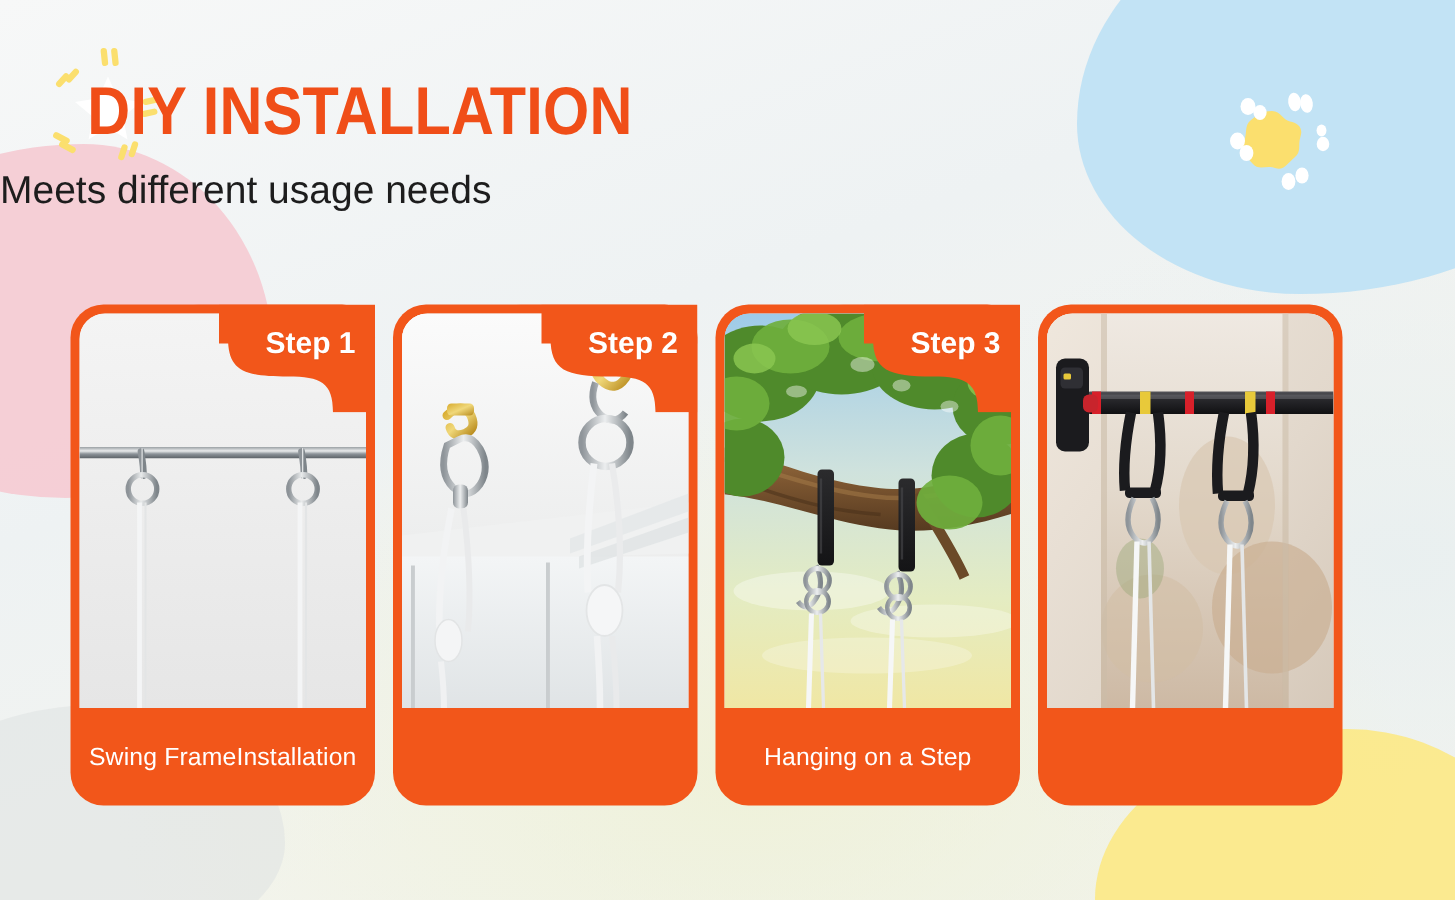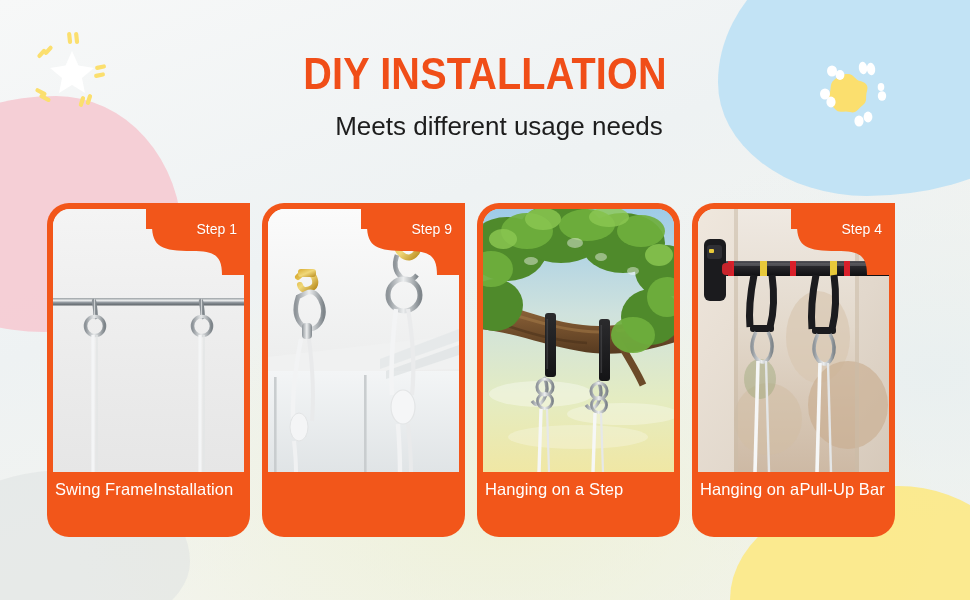--- a/index.html
+++ b/index.html
@@ -44,65 +44,65 @@
     border-radius:52% 48% 54% 46% / 50% 54% 46% 50%;
   }
 
   
   .sparkle{position:absolute;pointer-events:none;}
 
   #sparkle-left{left:24px;top:24px;width:96px;height:96px;}
   #sparkle-right{right:72px;top:44px;width:100px;height:100px;}
 
   
-  #header{position:absolute;left:0;top:0;width:970px;text-align:center;}
+  #header{position:absolute;left:0;top:0;width:970px;}
   #title{
     margin:0;padding-top:50px;
     font-size:45px;line-height:48px;
     font-weight:bold;letter-spacing:.2px;
     color:#f04e18;
     font-family:"Liberation Sans Narrow","Liberation Sans",sans-serif;
     transform:scaleX(.88);
   }
   #subtitle{
     margin:0;padding-top:14px;
-    font-size:26px;line-height:28px;color:#1d1d1d;font-weight:400;padding-left:28px;
+    font-size:26px;line-height:28px;color:#1d1d1d;font-weight:400;
   }
 
   
   #cards{position:absolute;left:47px;top:203px;width:876px;height:340px;}
   .card{
     position:absolute;top:0;width:203px;height:334px;
     background:#f2561a;
     border-radius:22px;
     box-sizing:border-box;
   }
   .card-photo{
     position:absolute;left:6px;top:6px;right:6px;height:263px;
     border-radius:17px 17px 0 0;
     overflow:hidden;
     background:#eceeee;
   }
   .photo-inner{position:absolute;left:0;top:0;width:100%;height:100%;}
 
   .card-caption{
-    position:absolute;left:0;right:0;bottom:16px;height:63px;
-    display:flex;align-items:center;
+    position:absolute;left:0;right:0;bottom:0;height:63px;
+    display:flex;align-items:center;justify-content:center;
     color:#fff;font-size:16.5px;line-height:21px;text-align:center;
     padding:0 8px;box-sizing:border-box;
     letter-spacing:.1px;
   }
   .card-caption.two-line{font-size:16.5px;}
 
   
   .badge-wrap{position:absolute;right:0;top:0;width:124px;height:72px;overflow:hidden;}
   .badge-svg{display:block;}
   .badge-label{
     position:absolute;right:13px;top:14px;
-    color:#ffffff;font-size:14px;font-weight:normal;line-height:24px;
+    color:#ffffff;font-size:20px;font-weight:bold;line-height:24px;
     text-shadow:0 1px 0 rgba(160,50,10,.18);
     white-space:nowrap;
   }
 
   
   .ph1{background:linear-gradient(180deg,#f4f4f4 0%,#ececec 55%,#e6e6e6 100%);}
   .ph2{background:linear-gradient(175deg,#f6f6f6 0%,#efefef 48%,#e9eaea 100%);}
   .ph3{background:linear-gradient(180deg,#8fc3e8 0%,#bcd9e3 28%,#dce8c8 62%,#efe6a8 100%);}
   .ph4{background:linear-gradient(120deg,#efe7dd 0%,#e6ddd2 40%,#dccfc2 100%);}
 </style>
@@ -261,21 +261,21 @@
               <path d="M140 215 q3 28 3 48" stroke="#e9eaeb" stroke-width="4" fill="none"></path>
             </g>
           </svg>
         </div>
       </div>
       <div class="badge-wrap">
         <svg class="badge-svg" width="124" height="72" viewBox="0 0 124 72">
           <path d="M124 0 L124 72 L96 72 C96 52 88 48 66 48 C36 48 26 44 26 22 C26 6 18 0 0 0 Z" fill="#f2561a"></path>
           <rect x="20" y="0" width="104" height="26" fill="#f2561a"></rect>
         </svg>
-        <span class="badge-label">Step 9</span>
+        <span class="badge-label">Step 2</span>
       </div>
     </div>
 
     <div class="card" style="left:430px">
       <div class="card-photo">
         <div class="photo-inner ph3">
           <svg width="191" height="263" viewBox="0 0 191 263">
             <defs>
               <linearGradient id="sky3" x1="0" y1="0" x2="0" y2="1">
                 <stop offset="0%" stop-color="#9ecbe8"></stop>
@@ -352,20 +352,27 @@
               <rect x="117.5" y="116" width="1.6" height="48" fill="#4a4a4c" opacity=".6"></rect>
               <path d="M115 172 q6 12 0 22 q-6 10 -12 2" fill="none" stroke="url(#met3)" stroke-width="3.4"></path>
               <circle cx="116" cy="182" r="8" fill="none" stroke="url(#met3)" stroke-width="3.2"></circle>
               <circle cx="116" cy="196" r="7.5" fill="none" stroke="url(#met3)" stroke-width="3"></circle>
               <path d="M112 204 L110 263" stroke="#f6f7f7" stroke-width="3.4"></path>
               <path d="M118 204 L120 263" stroke="#e6e8e9" stroke-width="2.2"></path>
             </g>
           </svg>
         </div>
       </div>
+      <div class="badge-wrap">
+        <svg class="badge-svg" width="124" height="72" viewBox="0 0 124 72">
+          <path d="M124 0 L124 72 L96 72 C96 52 88 48 66 48 C36 48 26 44 26 22 C26 6 18 0 0 0 Z" fill="#f2561a"></path>
+          <rect x="20" y="0" width="104" height="26" fill="#f2561a"></rect>
+        </svg>
+        <span class="badge-label">Step 3</span>
+      </div>
       <div class="card-caption">Hanging on a Step</div>
     </div>
 
     <div class="card" style="left:645px">
       <div class="card-photo">
         <div class="photo-inner ph4">
           <svg width="191" height="263" viewBox="0 0 191 263">
             <defs>
               <linearGradient id="wall4" x1="0" y1="0" x2="1" y2="1">
                 <stop offset="0%" stop-color="#efe7dd"></stop>
@@ -426,28 +433,16 @@
               <path d="M118 66 q-6 30 -4 54" stroke="#1b1b1e" stroke-width="7" fill="none"></path>
               <path d="M136 66 q4 30 -2 54" stroke="#1b1b1e" stroke-width="7" fill="none"></path>
               <rect x="114" y="118" width="24" height="7" rx="3" fill="#1b1b1e"></rect>
               <path d="M120 125 q-8 16 0 26 q8 9 14 -2 q5 -11 -2 -24" fill="none" stroke="url(#met4)" stroke-width="3.6"></path>
               <path d="M122 154 L119 263" stroke="#f6f7f7" stroke-width="3.6"></path>
               <path d="M130 154 L133 263" stroke="#e4e6e7" stroke-width="2.4"></path>
             </g>
           </svg>
         </div>
       </div>
-      <div class="badge-wrap">
-        <svg class="badge-svg" width="124" height="72" viewBox="0 0 124 72">
-          <path d="M124 0 L124 72 L96 72 C96 52 88 48 66 48 C36 48 26 44 26 22 C26 6 18 0 0 0 Z" fill="#f2561a"></path>
-          <rect x="20" y="0" width="104" height="26" fill="#f2561a"></rect>
-        </svg>
-        <span class="badge-label">Step 4</span>
-      </div>
-      <div class="card-caption two-line">
-        <span>Hanging on a</span>
-          <br>
-        <span>Pull-Up Bar</span>
-      </div>
     </div>
 
   </div>
 </div>
 
 </body></html>

